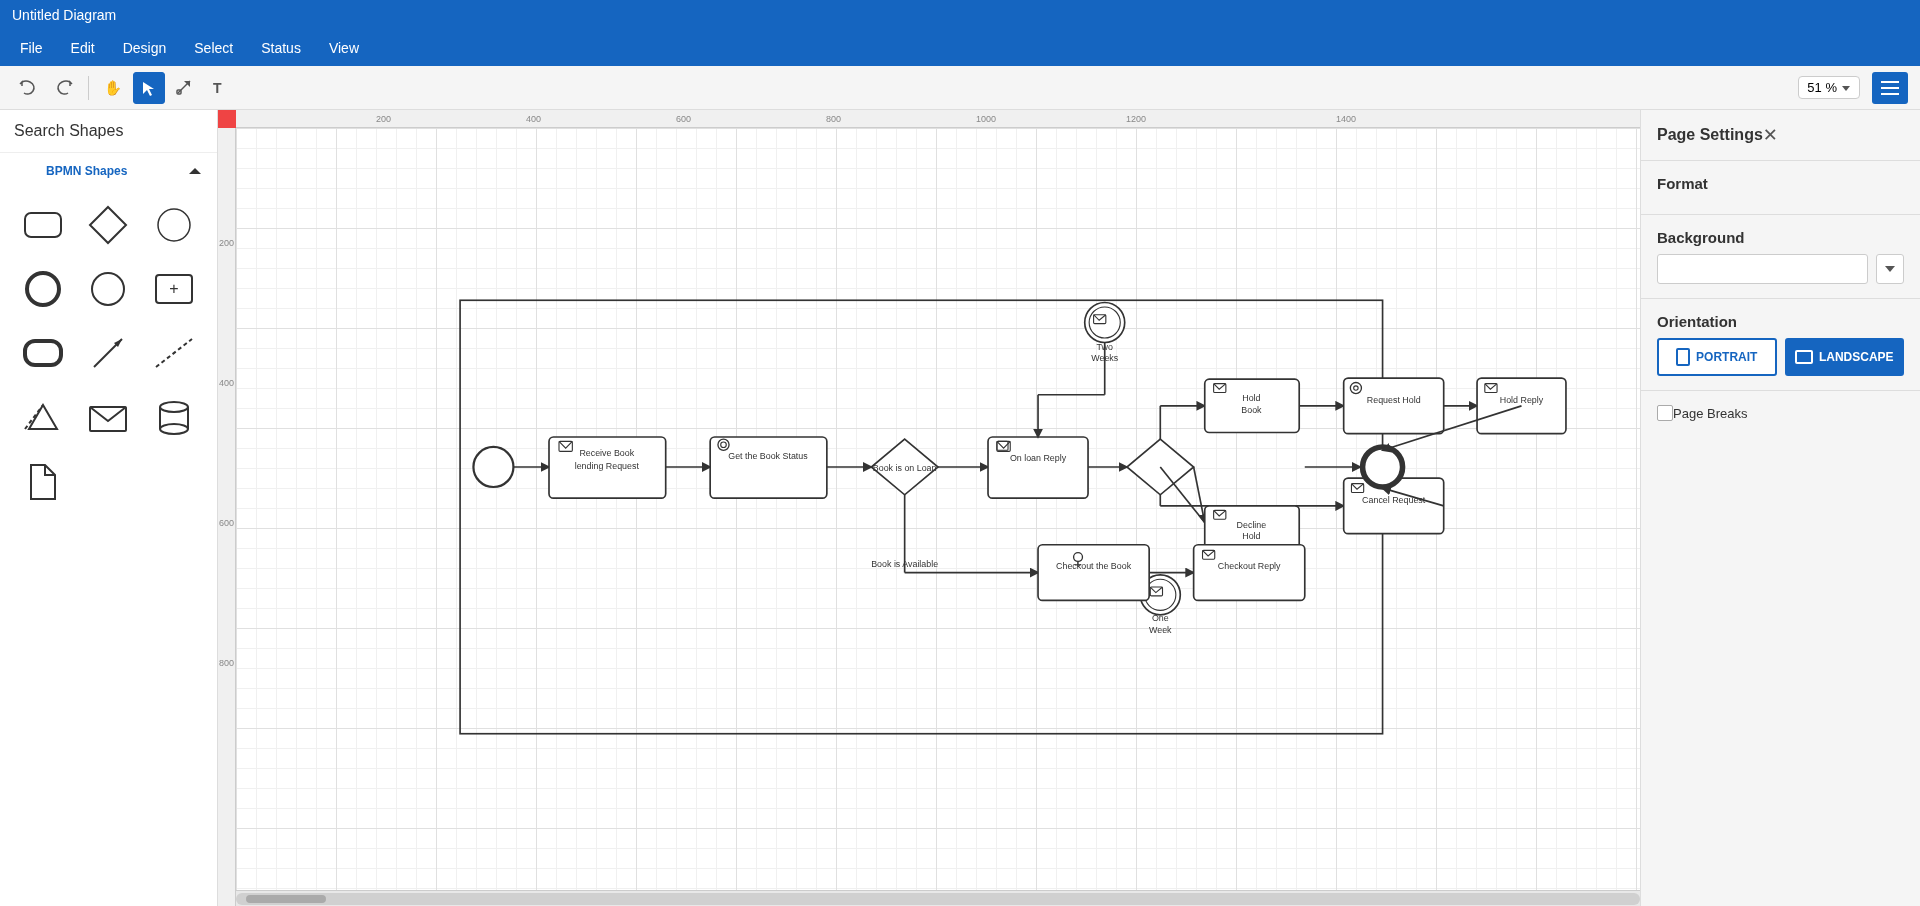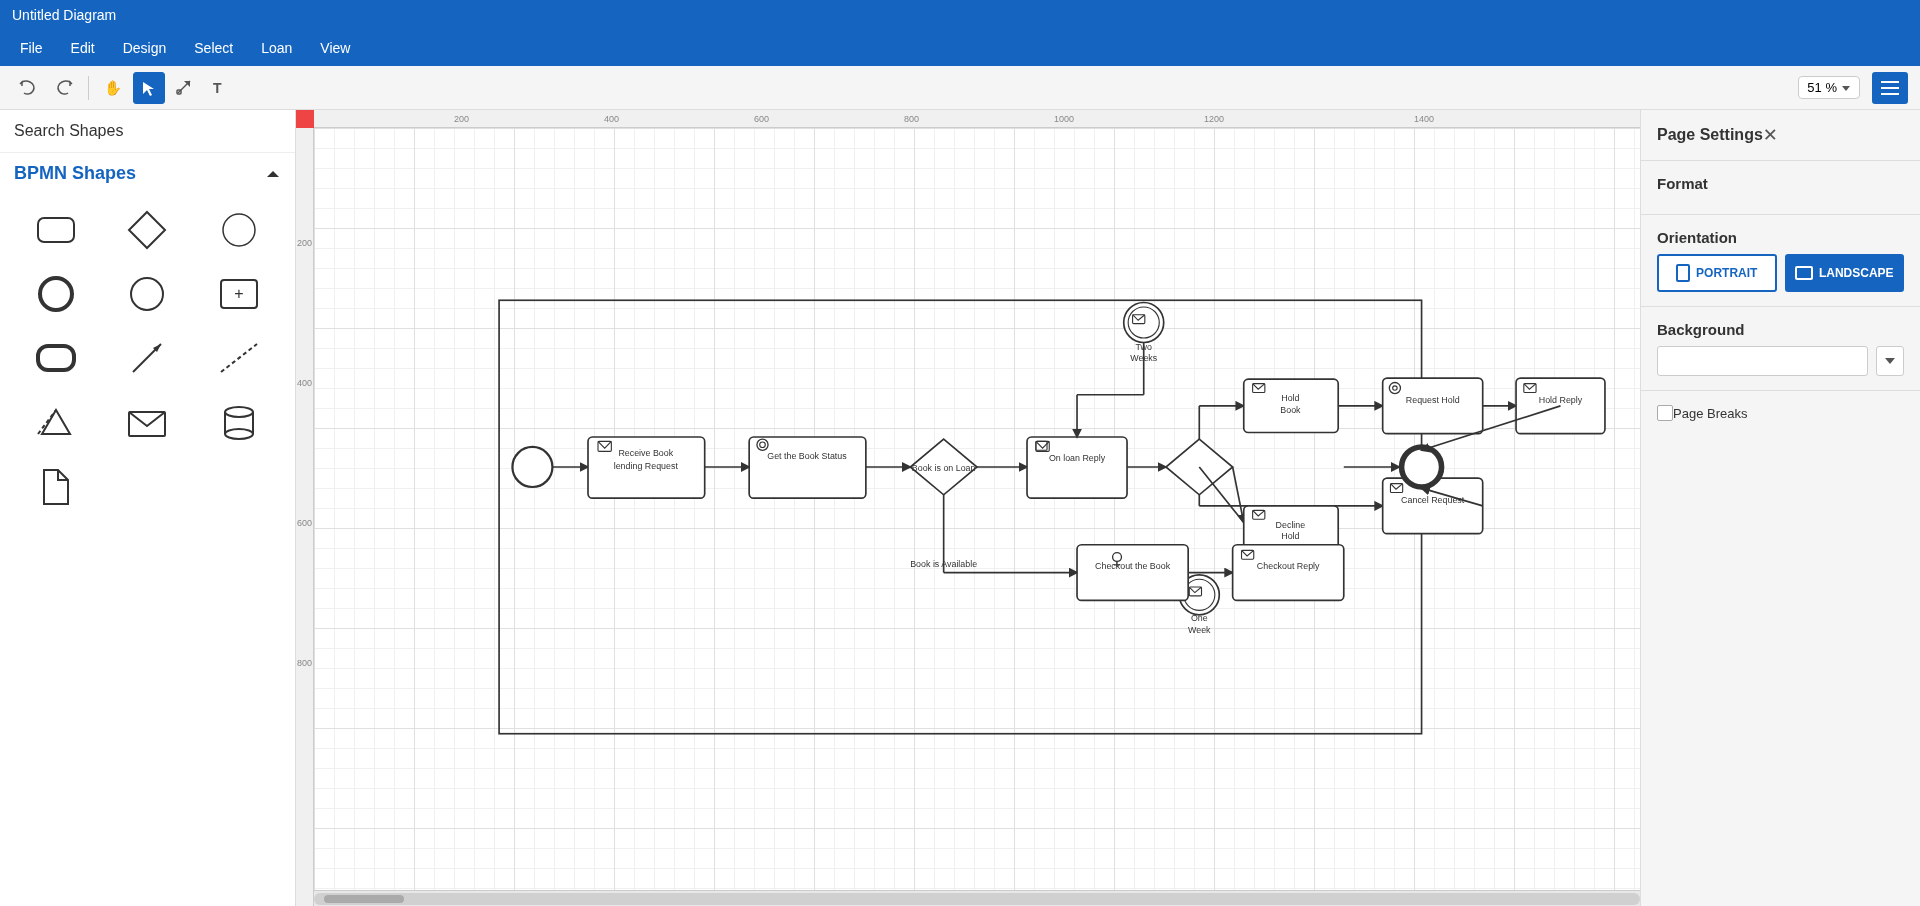--- a/index.html
+++ b/index.html
@@ -79,21 +79,21 @@
 
     
     #main {
       display: flex;
       flex: 1;
       overflow: hidden;
     }
 
     
     #sidebar {
-      width: 296px;
+      width: 218px;
       background: white;
       border-right: 1px solid #ddd;
       display: flex;
       flex-direction: column;
       overflow-y: auto;
     }
     #search-shapes-area {
       padding: 12px 14px;
       border-bottom: 1px solid #eee;
     }
@@ -105,22 +105,23 @@
     }
     #bpmn-section-header {
       display: flex;
       align-items: center;
       justify-content: space-between;
       padding: 10px 14px;
       cursor: pointer;
     }
     #bpmn-section-label {
       color: #1565C0;
-      font-size: 18px;
+      font-size: 12px;
       font-weight: 600;
+      margin-left: 32px;
     }
     .shapes-grid {
       display: grid;
       grid-template-columns: repeat(3, 1fr);
       gap: 8px;
       padding: 8px 14px 14px;
     }
     .shape-item {
       display: flex;
       align-items: center;
@@ -328,21 +329,21 @@
 
 <div id="title-bar">
   <span>Untitled Diagram</span>
 </div>
 
 <div id="menu-bar">
   <span class="menu-item">File</span>
   <span class="menu-item">Edit</span>
   <span class="menu-item">Design</span>
   <span class="menu-item">Select</span>
-  <span class="menu-item">Loan</span>
+  <span class="menu-item">Status</span>
   <span class="menu-item">View</span>
 </div>
 
 <div id="toolbar">
   <button class="toolbar-btn">
     <svg width="18" height="18" viewBox="0 0 18 18">
         <path d="M3 7 L3 3 L1 5" stroke="#555" stroke-width="1.5" fill="none"></path>
         <path d="M3 3 C3 3 7 1 11 3 C15 5 16 9 14 12 C12 15 8 16 5 14" stroke="#555" stroke-width="1.5" fill="none"></path>
       </svg>
   </button>
@@ -656,48 +657,48 @@
     <div id="panel-header">
       <span id="panel-title">Page Settings</span>
       <button class="close-btn">✕</button>
     </div>
 
     <div class="panel-section">
       <div class="panel-label">Format</div>
     </div>
 
     <div class="panel-section">
-      <div class="panel-label">Orientation</div>
-      <div class="orientation-btns">
-        <button class="orient-btn inactive">
-          <svg width="14" height="18" viewBox="0 0 14 18">
-            <rect x="1" y="1" width="12" height="16" rx="1" fill="none" stroke="#1565C0" stroke-width="2"></rect>
-          </svg>
-          <span>PORTRAIT</span>
-        </button>
-        <button class="orient-btn active">
-          <svg width="18" height="14" viewBox="0 0 18 14">
-            <rect x="1" y="1" width="16" height="12" rx="1" fill="none" stroke="white" stroke-width="2"></rect>
-          </svg>
-          <span>LANDSCAPE</span>
-        </button>
-      </div>
-    </div>
-
-    <div class="panel-section">
       <div class="panel-label">Background</div>
       <div class="bg-row">
         <div class="bg-color-box"></div>
         <button class="bg-dropdown-btn">
           <svg width="10" height="8" viewBox="0 0 10 8">
             <polygon points="0,1 10,1 5,7" fill="#555"></polygon>
           </svg>
         </button>
       </div>
     </div>
 
+    <div class="panel-section">
+      <div class="panel-label">Orientation</div>
+      <div class="orientation-btns">
+        <button class="orient-btn inactive">
+          <svg width="14" height="18" viewBox="0 0 14 18">
+            <rect x="1" y="1" width="12" height="16" rx="1" fill="none" stroke="#1565C0" stroke-width="2"></rect>
+          </svg>
+          <span>PORTRAIT</span>
+        </button>
+        <button class="orient-btn active">
+          <svg width="18" height="14" viewBox="0 0 18 14">
+            <rect x="1" y="1" width="16" height="12" rx="1" fill="none" stroke="white" stroke-width="2"></rect>
+          </svg>
+          <span>LANDSCAPE</span>
+        </button>
+      </div>
+    </div>
+
     <div class="page-breaks-row">
       <div class="checkbox"></div>
       <span class="page-breaks-label">Page Breaks</span>
     </div>
   </div>
 
 </div>
 
 </body></html>

